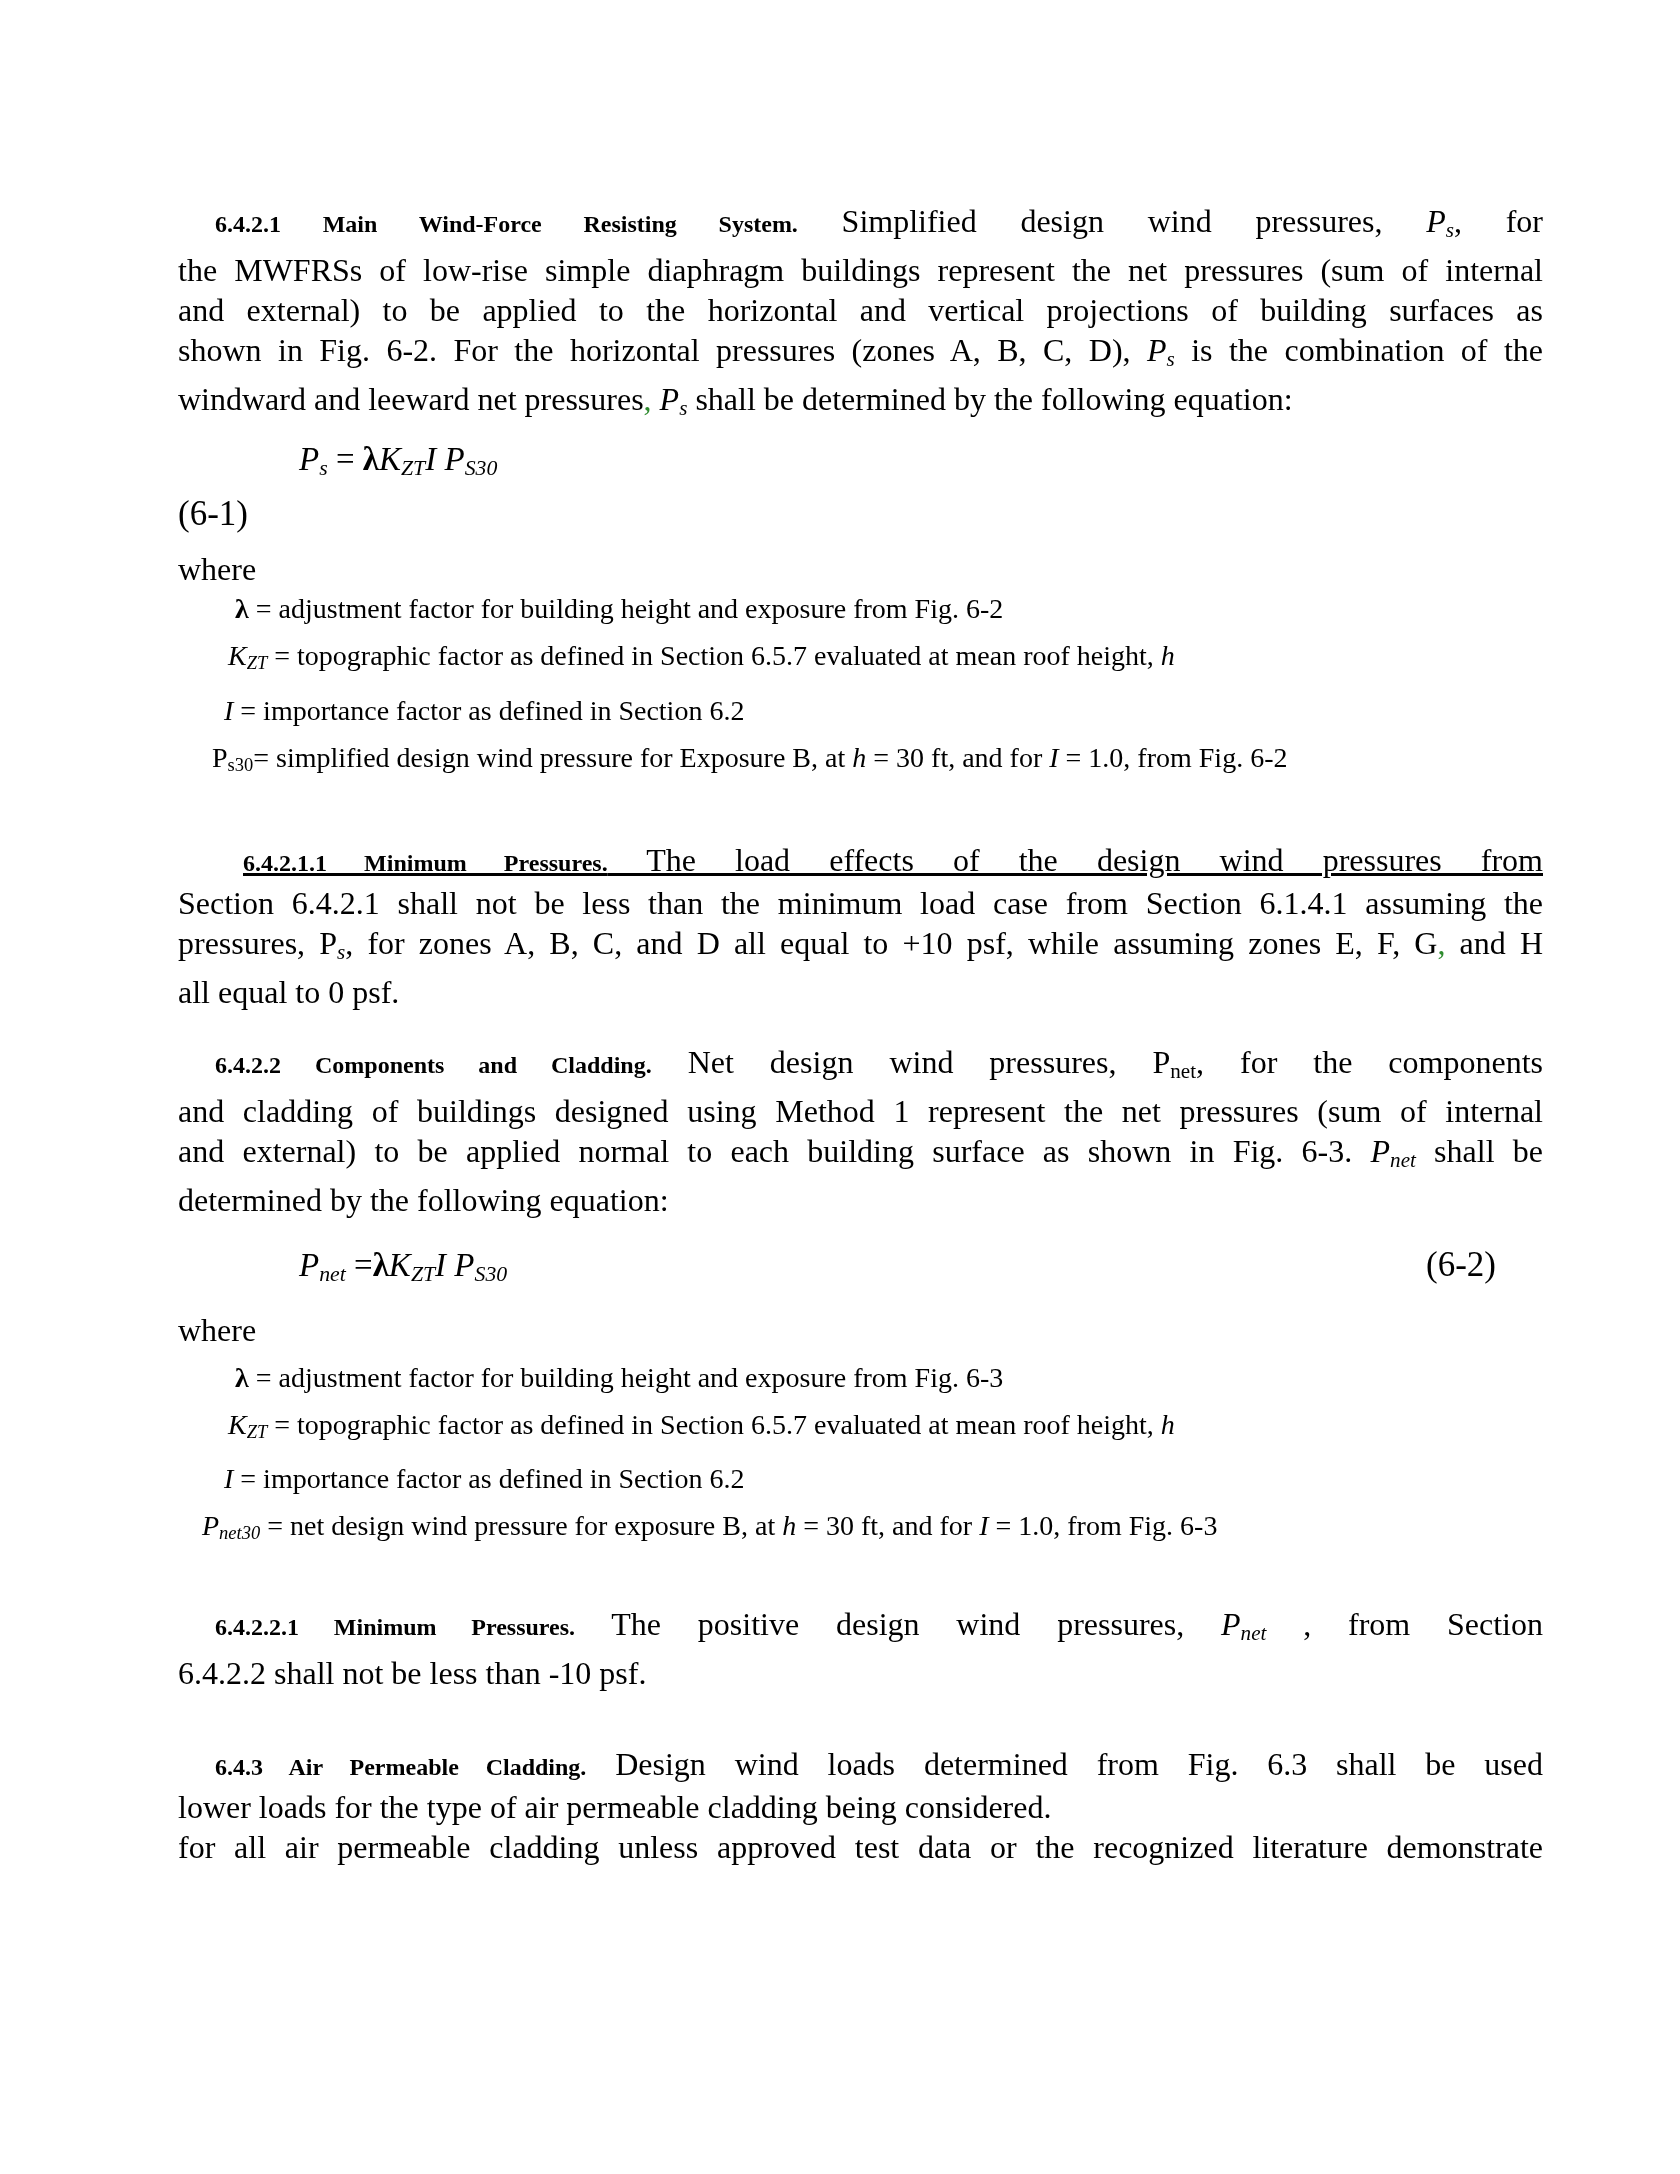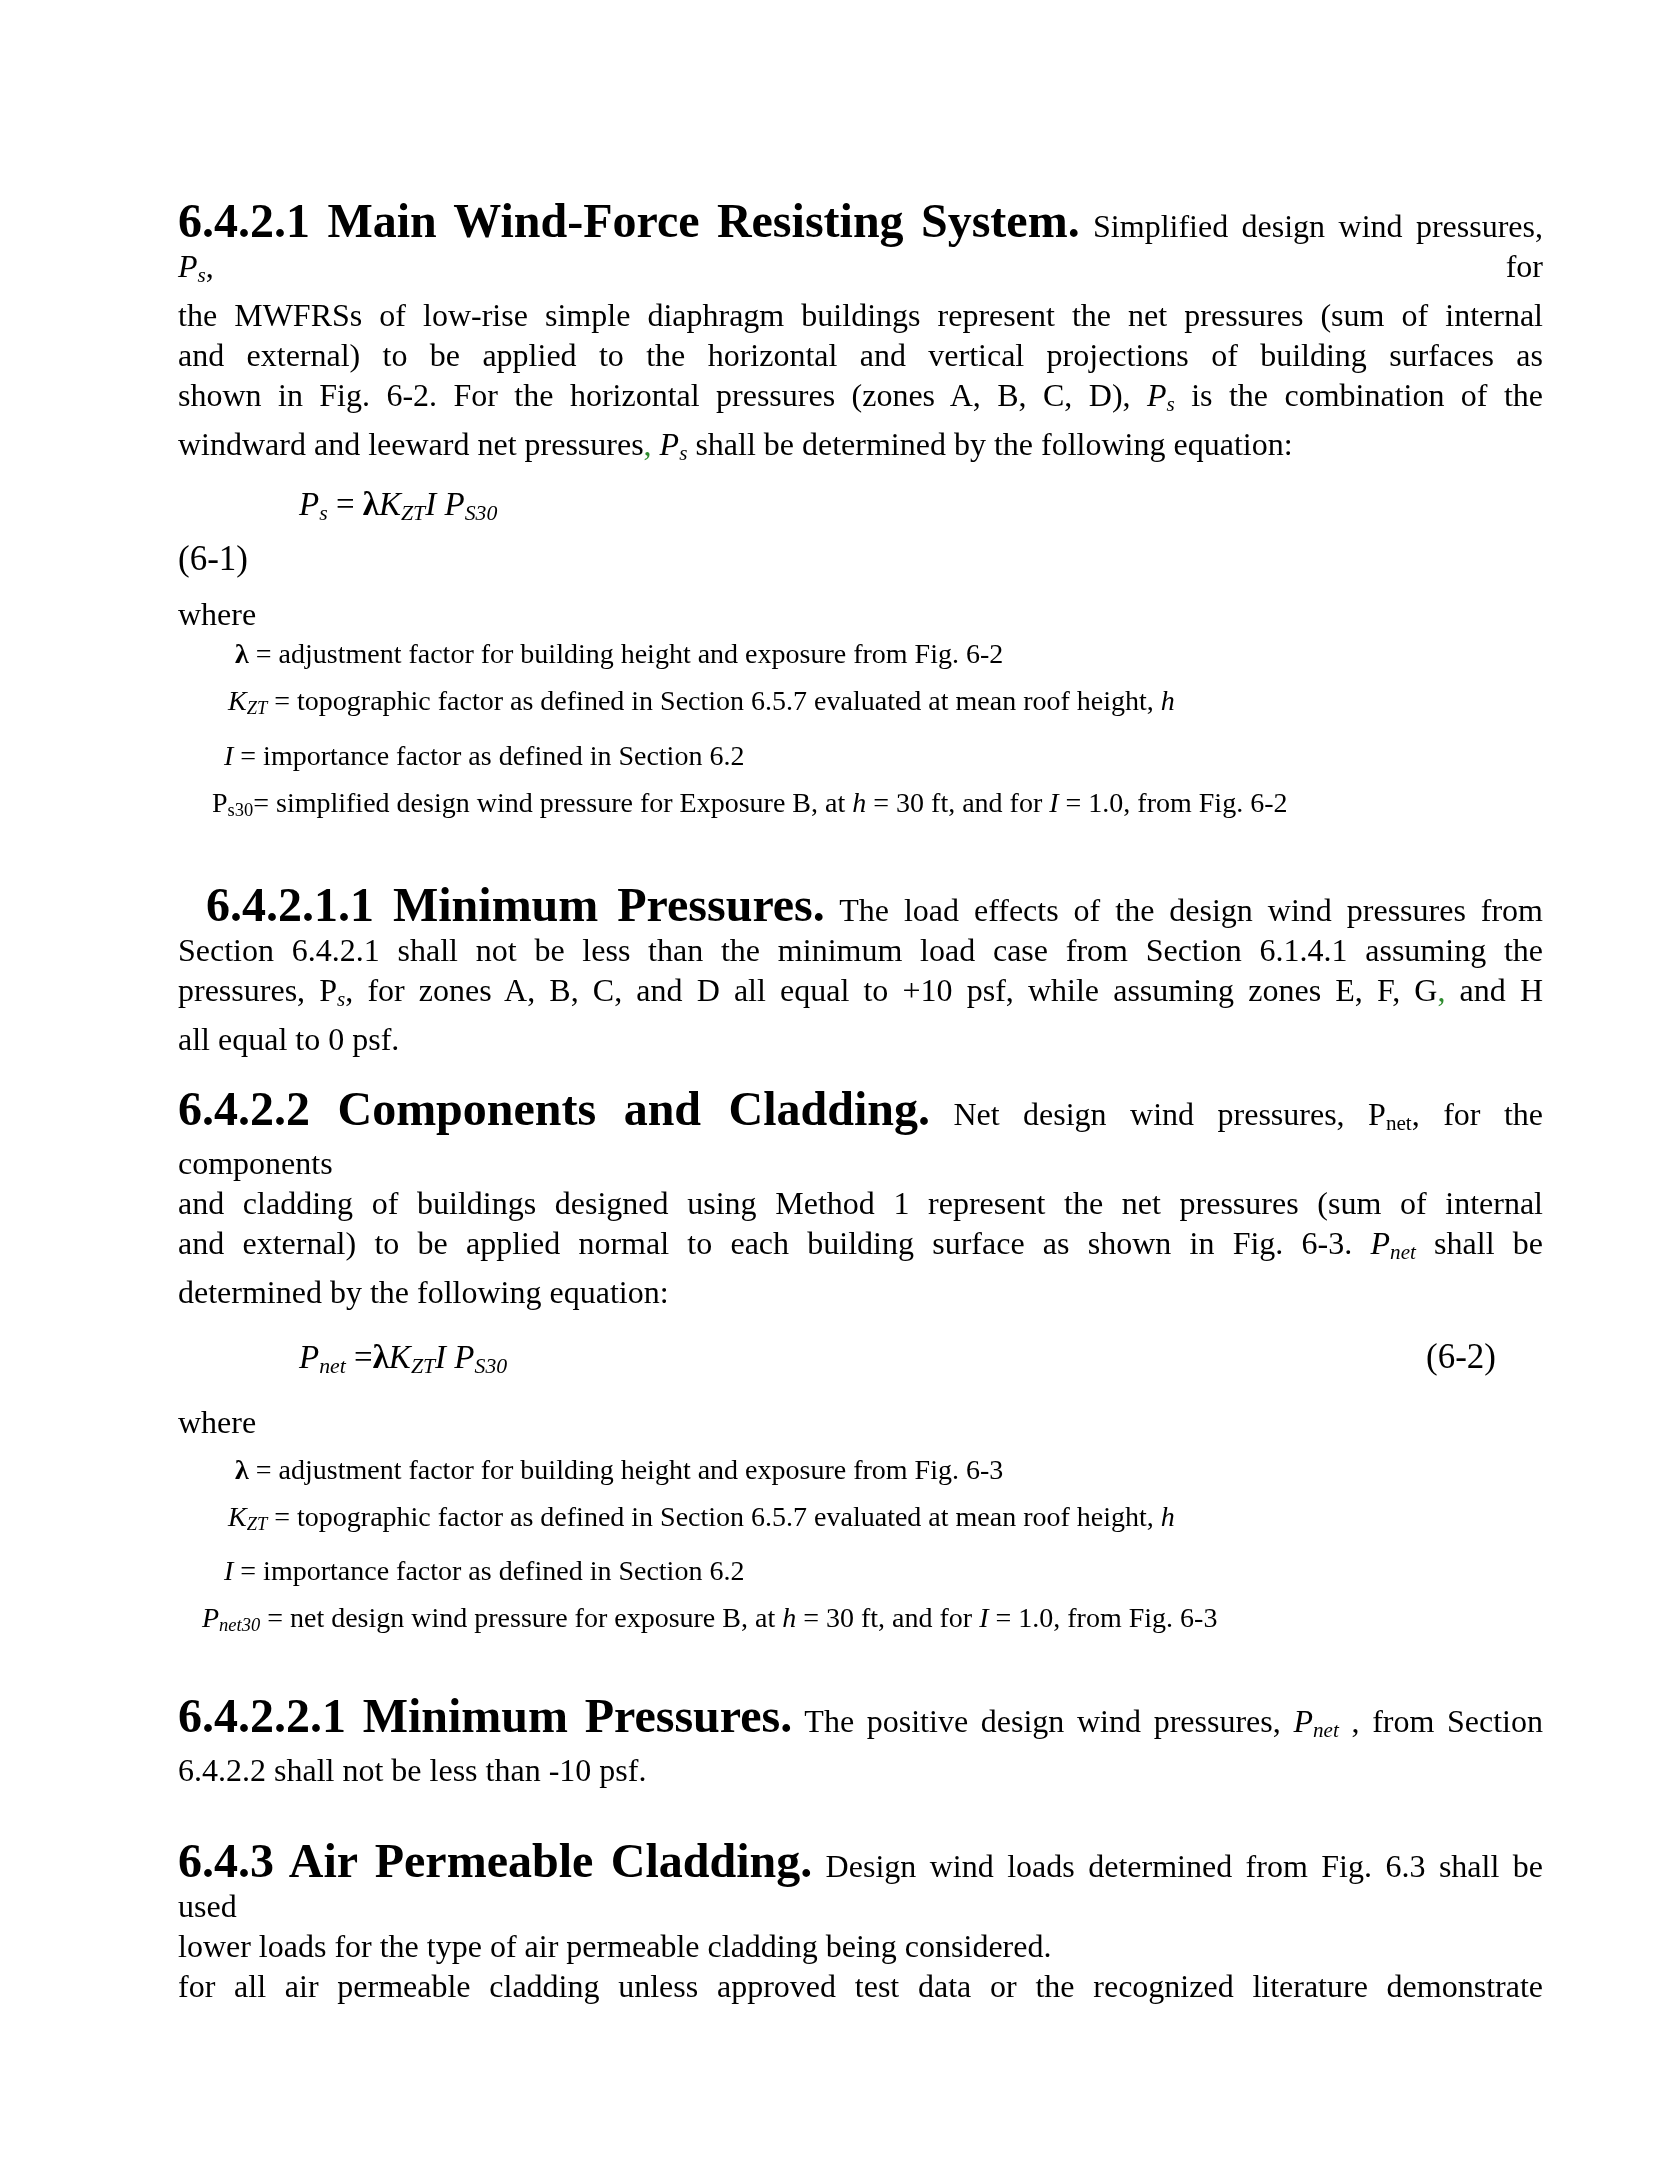--- a/index.html
+++ b/index.html
@@ -21,24 +21,24 @@
     font-size: 32px;
     line-height: 40px;
     text-align: left;
     white-space: normal;
   }
   .line.just {
     text-align: justify;
     text-justify: inter-word;
     text-align-last: justify;
   }
-  .line.indent-first { text-indent: 28px; }
+  .line.indent-first { text-indent: 28px; text-decoration: underline; }
   .run.b { font-weight: bold; }
   .run.i { font-style: italic; }
-  .run.h { font-size: 48px; }
+  .run.h { font-size: 24px; margin-left: 37px; }
   .run.sub { font-size: 0.66em; vertical-align: -0.24em; }
   .equation {
     display: flex;
     justify-content: space-between;
     align-items: baseline;
     font-size: 33px;
     line-height: 46px;
   }
   .eq-body { padding-left: 121px; }
   .eq-number { padding-right: 47px; font-size: 35px; }

